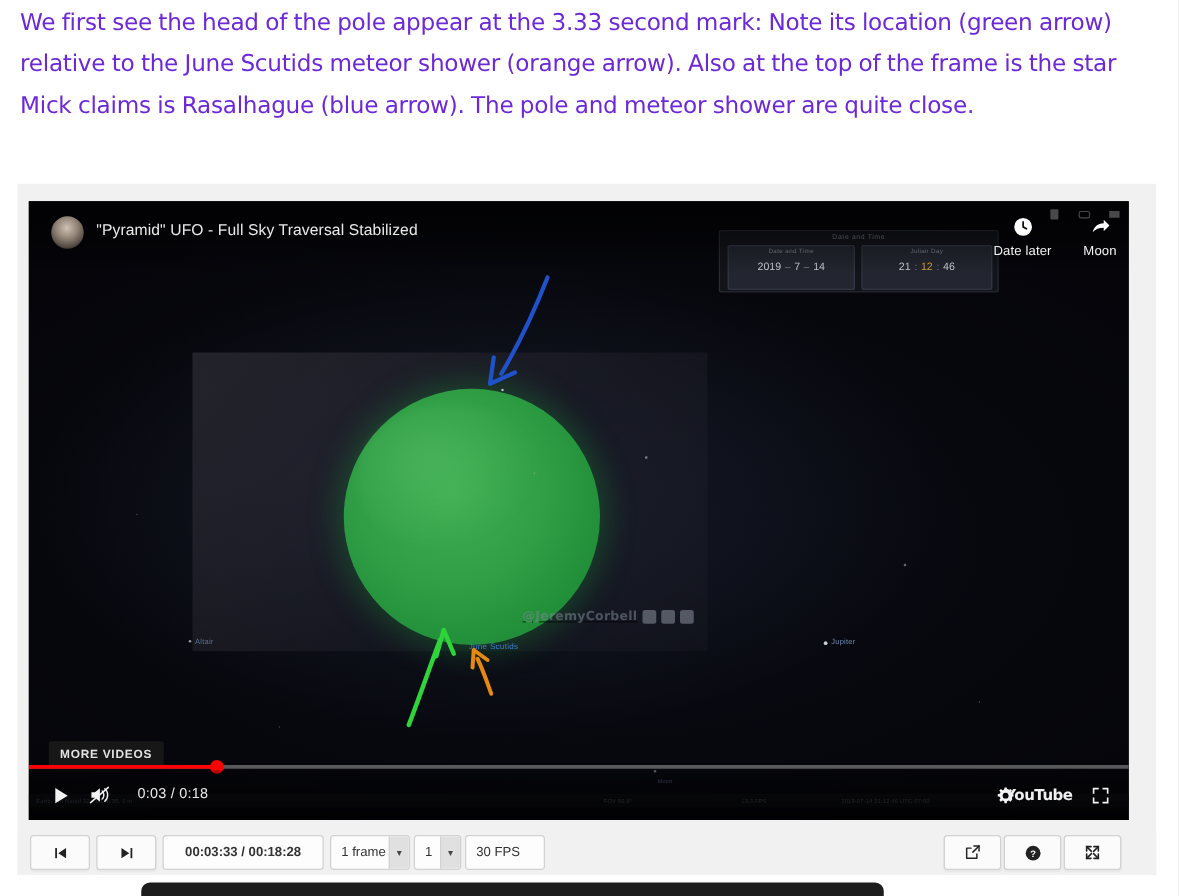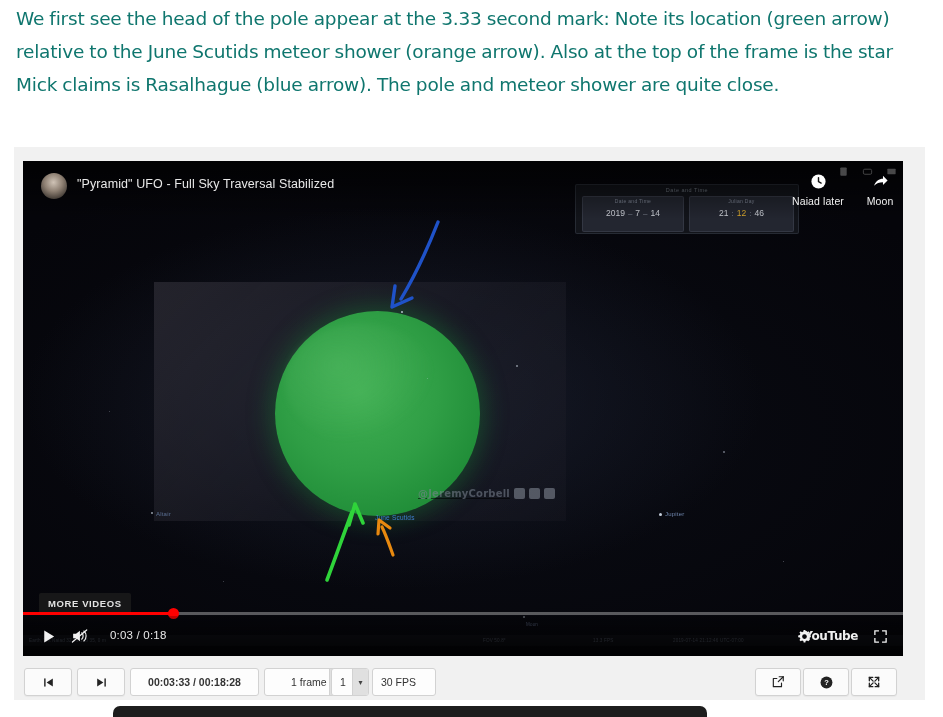--- a/index.html
+++ b/index.html
@@ -19,21 +19,21 @@
 
   
   .caption {
     position: absolute;
     left: 16px;
     top: 2px;
     width: 915px;
     font-family: "DejaVu Sans", sans-serif;
     font-size: 18.5px;
     line-height: 33px;
-    color: #0f766e;
+    color: #6d28d9;
     letter-spacing: -0.2px;
     word-spacing: -0.5px;
   }
 
   
   .player-panel {
     position: absolute;
     left: 14px;
     top: 147px;
     width: 911px;
@@ -430,21 +430,21 @@
       <div class="channel-avatar"></div>
       <div class="video-title">"Pyramid" UFO - Full Sky Traversal Stabilized</div>
 
       <div class="top-action ta-watch">
         <span class="ta-icon">
           <svg viewBox="0 0 24 24" width="17" height="17">
             <circle cx="12" cy="12" r="10" fill="#ffffff"></circle>
             <path d="M12 6.5 V12 L15.7 14.2" stroke="#111" stroke-width="2" fill="none" stroke-linecap="round"></path>
           </svg>
         </span>
-        <span>Naiad later</span>
+        <span>Date later</span>
       </div>
 
       <div class="top-action ta-share">
         <span class="ta-icon">
           <svg viewBox="0 0 24 24" width="17" height="17">
             <path d="M3 18 C5 11 10 8 15.5 8 V4 L22 10.5 L15.5 17 V13 C10.5 13 6 14.5 3 18 Z" fill="#ffffff"></path>
           </svg>
         </span>
         <span>Moon</span>
       </div>
@@ -528,21 +528,21 @@
       <svg viewBox="0 0 24 24" width="13" height="13">
         <path d="M4 4.5 L4 19.5 L15.5 12 Z" fill="#222"></path>
         <rect x="17.4" y="4.5" width="2.6" height="15" fill="#222"></rect>
       </svg>
     </div>
 
     <div class="tb-field" style="left:116px;width:127px;justify-content:center;">
       <span>00:03:33 / 00:18:28</span>
     </div>
 
-    <div class="tb-select" style="left:250px;width:62px;padding-left:18px;">
+    <div class="tb-select" style="left:250px;width:62px;">
       <span class="sel-label">1 frame</span>
       <span class="sel-arrow">▾</span>
     </div>
 
     <div class="tb-select" style="left:317px;width:36px;">
       <span class="sel-label">1</span>
       <span class="sel-arrow">▾</span>
     </div>
 
     <div class="tb-select" style="left:358px;width:62px;gap:32px;">

